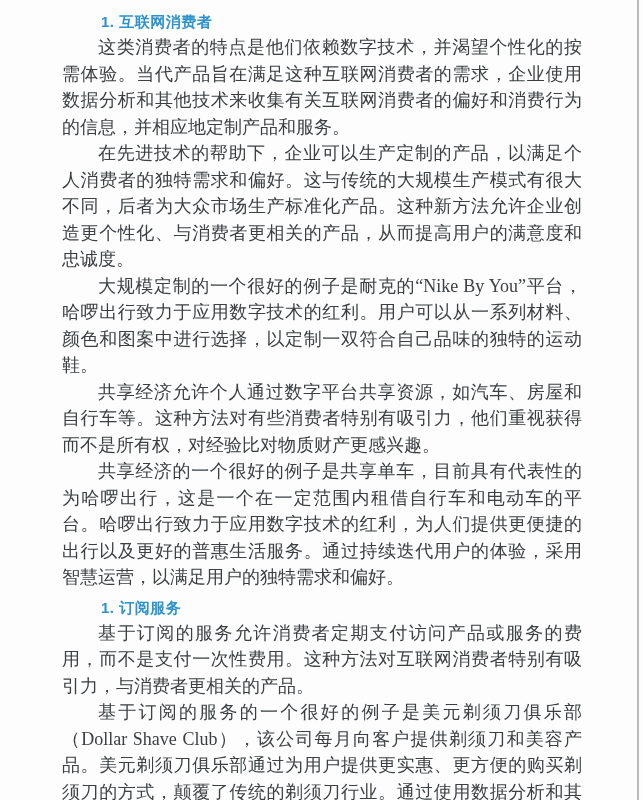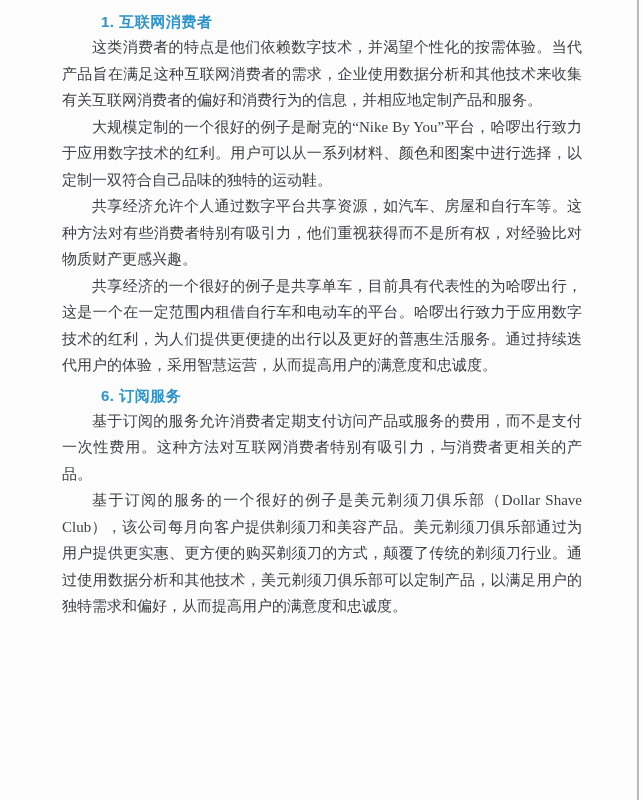--- a/index.html
+++ b/index.html
@@ -34,41 +34,42 @@
     margin: 7px 0 3px 39px;
     font-family: "Liberation Sans", "DejaVu Sans", sans-serif;
     font-weight: 700;
     font-size: 15px;
     line-height: 19px;
     color: #2d93cb;
     letter-spacing: 0.5px;
   }
   .content p {
     margin: 0;
-    font-size: 15px;
+    font-size: 18px;
     line-height: 26.5px;
     color: #3c4043;
     text-align: justify;
     text-justify: inter-ideograph;
     text-indent: 2em;
   }
 </style>
 </head>
 <body>
 
 <div class="page">
   <div class="content">
 
     <div class="sec-heading">1. 互联网消费者</div>
     <p>这类消费者的特点是他们依赖数字技术，并渴望个性化的按需体验。当代产品旨在满足这种互联网消费者的需求，企业使用数据分析和其他技术来收集有关互联网消费者的偏好和消费行为的信息，并相应地定制产品和服务。</p>
 
+    <p>在先进技术的帮助下，企业可以生产定制的产品，以满足个人消费者的独特需求和偏好。这与传统的大规模生产模式有很大不同，后者为大众市场生产标准化产品。这种新方法允许企业创造更个性化、与消费者更相关的产品，从而提高用户的满意度和忠诚度。</p>
     <p>大规模定制的一个很好的例子是耐克的“Nike By You”平台，哈啰出行致力于应用数字技术的红利。用户可以从一系列材料、颜色和图案中进行选择，以定制一双符合自己品味的独特的运动鞋。</p>
 
     <p>共享经济允许个人通过数字平台共享资源，如汽车、房屋和自行车等。这种方法对有些消费者特别有吸引力，他们重视获得而不是所有权，对经验比对物质财产更感兴趣。</p>
-    <p>共享经济的一个很好的例子是共享单车，目前具有代表性的为哈啰出行，这是一个在一定范围内租借自行车和电动车的平台。哈啰出行致力于应用数字技术的红利，为人们提供更便捷的出行以及更好的普惠生活服务。通过持续迭代用户的体验，采用智慧运营，从而提高用户的满意度和忠诚度。</p>
+    <p>共享经济的一个很好的例子是共享单车，目前具有代表性的为哈啰出行，这是一个在一定范围内租借自行车和电动车的平台。哈啰出行致力于应用数字技术的红利，为人们提供更便捷的出行以及更好的普惠生活服务。通过持续迭代用户的体验，采用智慧运营，以满足用户的独特需求和偏好。</p>
 
-    <div class="sec-heading">6. 订阅服务</div>
+    <div class="sec-heading">1. 订阅服务</div>
     <p>基于订阅的服务允许消费者定期支付访问产品或服务的费用，而不是支付一次性费用。这种方法对互联网消费者特别有吸引力，与消费者更相关的产品。</p>
     <p>基于订阅的服务的一个很好的例子是美元剃须刀俱乐部（Dollar Shave Club），该公司每月向客户提供剃须刀和美容产品。美元剃须刀俱乐部通过为用户提供更实惠、更方便的购买剃须刀的方式，颠覆了传统的剃须刀行业。通过使用数据分析和其他技术，美元剃须刀俱乐部可以定制产品，以满足用户的独特需求和偏好，从而提高用户的满意度和忠诚度。</p>
 
   </div>
   <div class="edge-line"></div>
 </div>
 
 </body></html>

